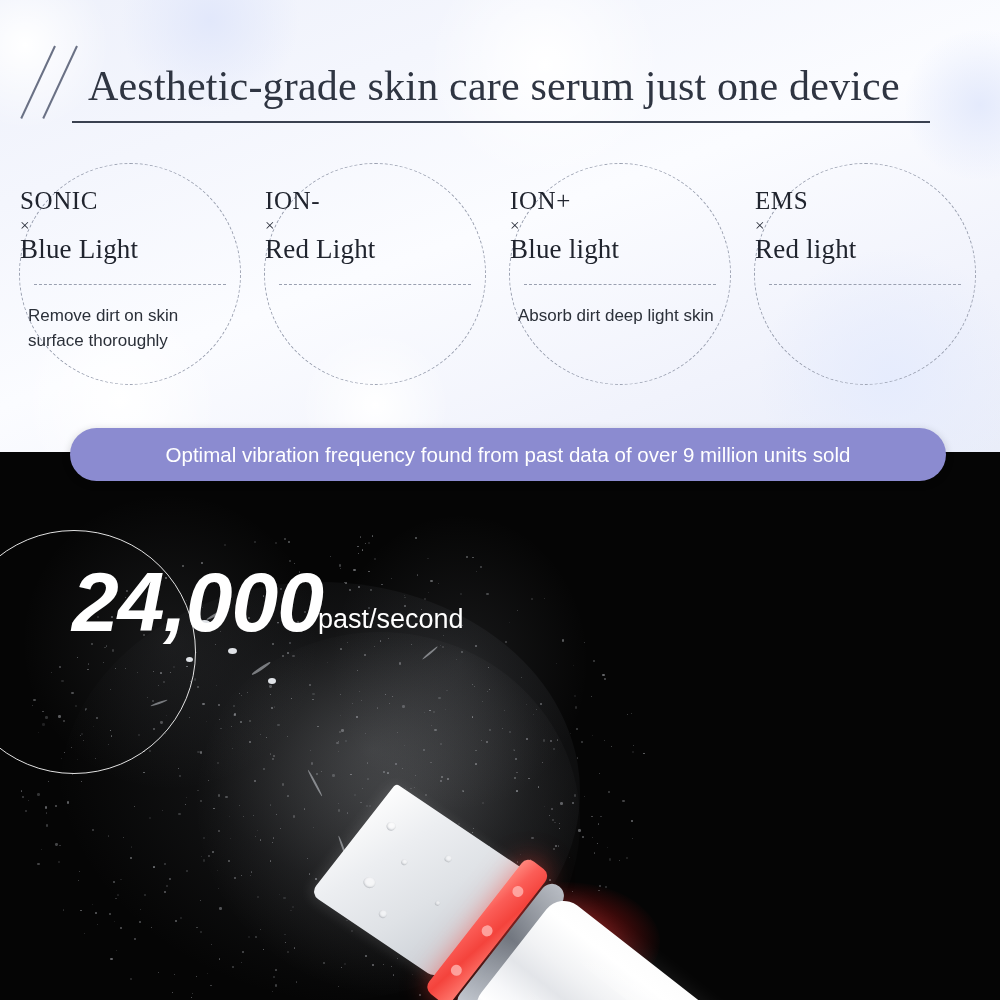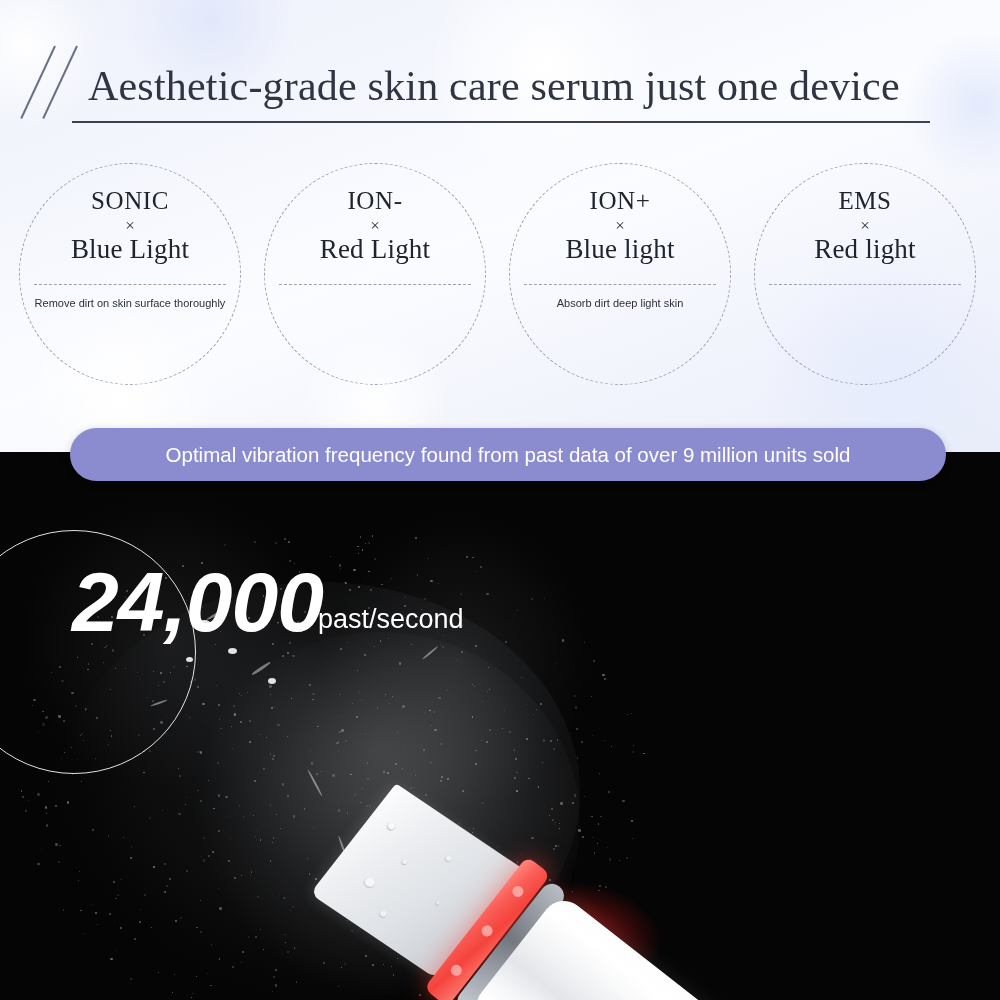--- a/index.html
+++ b/index.html
@@ -29,29 +29,29 @@
     font-family:"Liberation Serif",serif;font-size:42px;color:#2f3542;
     letter-spacing:0.2px;white-space:nowrap;}
   .headline-rule{position:absolute;left:72px;top:121px;width:858px;height:2px;background:#3a4150;}
 
   
   .features{position:absolute;left:0;top:163px;width:1000px;height:222px;}
   .feature{position:absolute;top:0;width:222px;height:222px;
     border:1px dashed #9aa0b0;border-radius:50%;box-sizing:border-box;}
   .f0{left:19px;} .f1{left:264px;} .f2{left:509px;} .f3{left:754px;}
 
-  .feat-title{position:absolute;left:0;right:0;top:24px;text-align:center;
+  .feat-title{position:absolute;left:0;right:0;top:24px;
     font-family:"Liberation Serif",serif;color:#20242e;line-height:1;}
   .feat-t1{font-size:25px;letter-spacing:0.6px;}
   .feat-x{font-size:17px;margin:4px 0 2px;color:#2a2f3a;}
   .feat-t2{font-size:27px;letter-spacing:0.2px;}
   .feat-divider{position:absolute;left:14px;right:14px;top:120px;
     border-top:1px dashed #9aa0b0;}
-  .feat-desc{position:absolute;left:8px;right:8px;top:131px;text-align:center;
-    font-family:"Liberation Sans",sans-serif;font-size:11px;color:#2b3039;line-height:1.47;}
+  .feat-desc{position:absolute;left:8px;right:8px;top:140px;
+    font-family:"Liberation Sans",sans-serif;font-size:17px;color:#2b3039;line-height:1.47;}
 
   
   .dark-panel{position:absolute;left:0;top:452px;width:1000px;height:548px;
     background:#050505;overflow:hidden;}
   .mist{position:absolute;border-radius:50%;pointer-events:none;}
   .m1{left:60px;top:130px;width:520px;height:420px;
     background:radial-gradient(ellipse at 60% 40%,rgba(200,205,212,0.20) 0%,rgba(120,125,135,0.10) 38%,rgba(0,0,0,0) 72%);}
   .m2{left:180px;top:180px;width:400px;height:380px;
     background:radial-gradient(ellipse at 55% 45%,rgba(225,228,235,0.17) 0%,rgba(0,0,0,0) 66%);}
   .m3{left:20px;top:40px;width:300px;height:300px;

